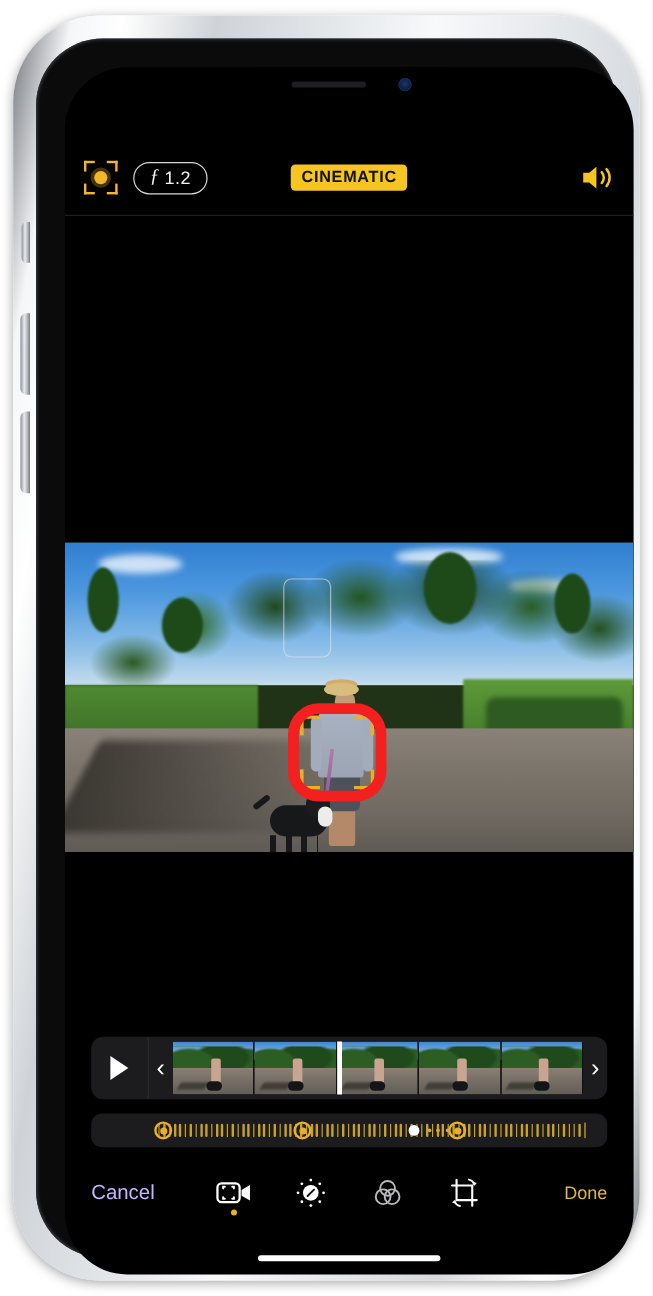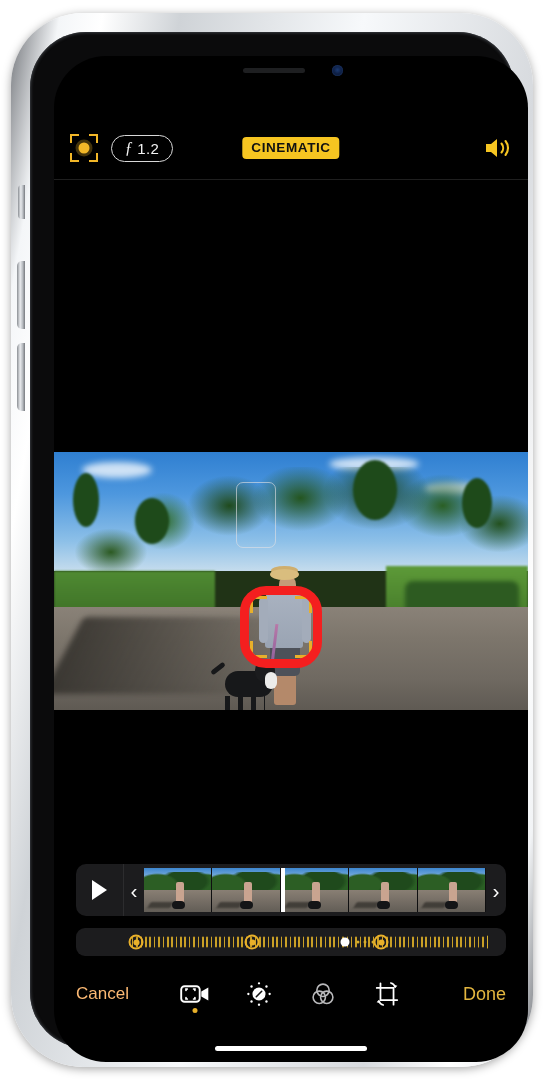--- a/index.html
+++ b/index.html
@@ -232,22 +232,22 @@
   #focus-playhead {
     position: absolute; top: 50%; transform: translate(-50%,-50%);
     width: 9px; height: 9px; border-radius: 50%; background: #ffffff;
   }
 
   
   #bottom-toolbar {
     position: absolute; left: 0; right: 0; bottom: 40px; height: 56px;
     display: flex; align-items: center; padding: 0 22px;
   }
-  #cancel-button { color: #fdba74; font-size: 17px; flex: 0 0 auto; }
-  #done-button   { color: #e3b63f; font-size: 18px; flex: 0 0 auto; margin-left: auto; }
+  #cancel-button { color: #c4b5fd; font-size: 17px; flex: 0 0 auto; }
+  #done-button   { color: #e3b63f; font-size: 15px; flex: 0 0 auto; margin-left: auto; }
   #tool-icons { position: absolute; left: 50%; transform: translateX(-50%);
                 display: flex; align-items: center; gap: 34px; }
   .tool { width: 30px; height: 34px; position: relative; display: flex;
           align-items: center; justify-content: center; }
   .tool-active-dot { position: absolute; left: 50%; transform: translateX(-50%);
                      bottom: -2px; width: 5px; height: 5px; border-radius: 50%; background: #e8b02a; }
 
   #home-indicator {
     position: absolute; left: 50%; transform: translateX(-50%); bottom: 11px;
     width: 152px; height: 5px; border-radius: 3px; background: #fff;

